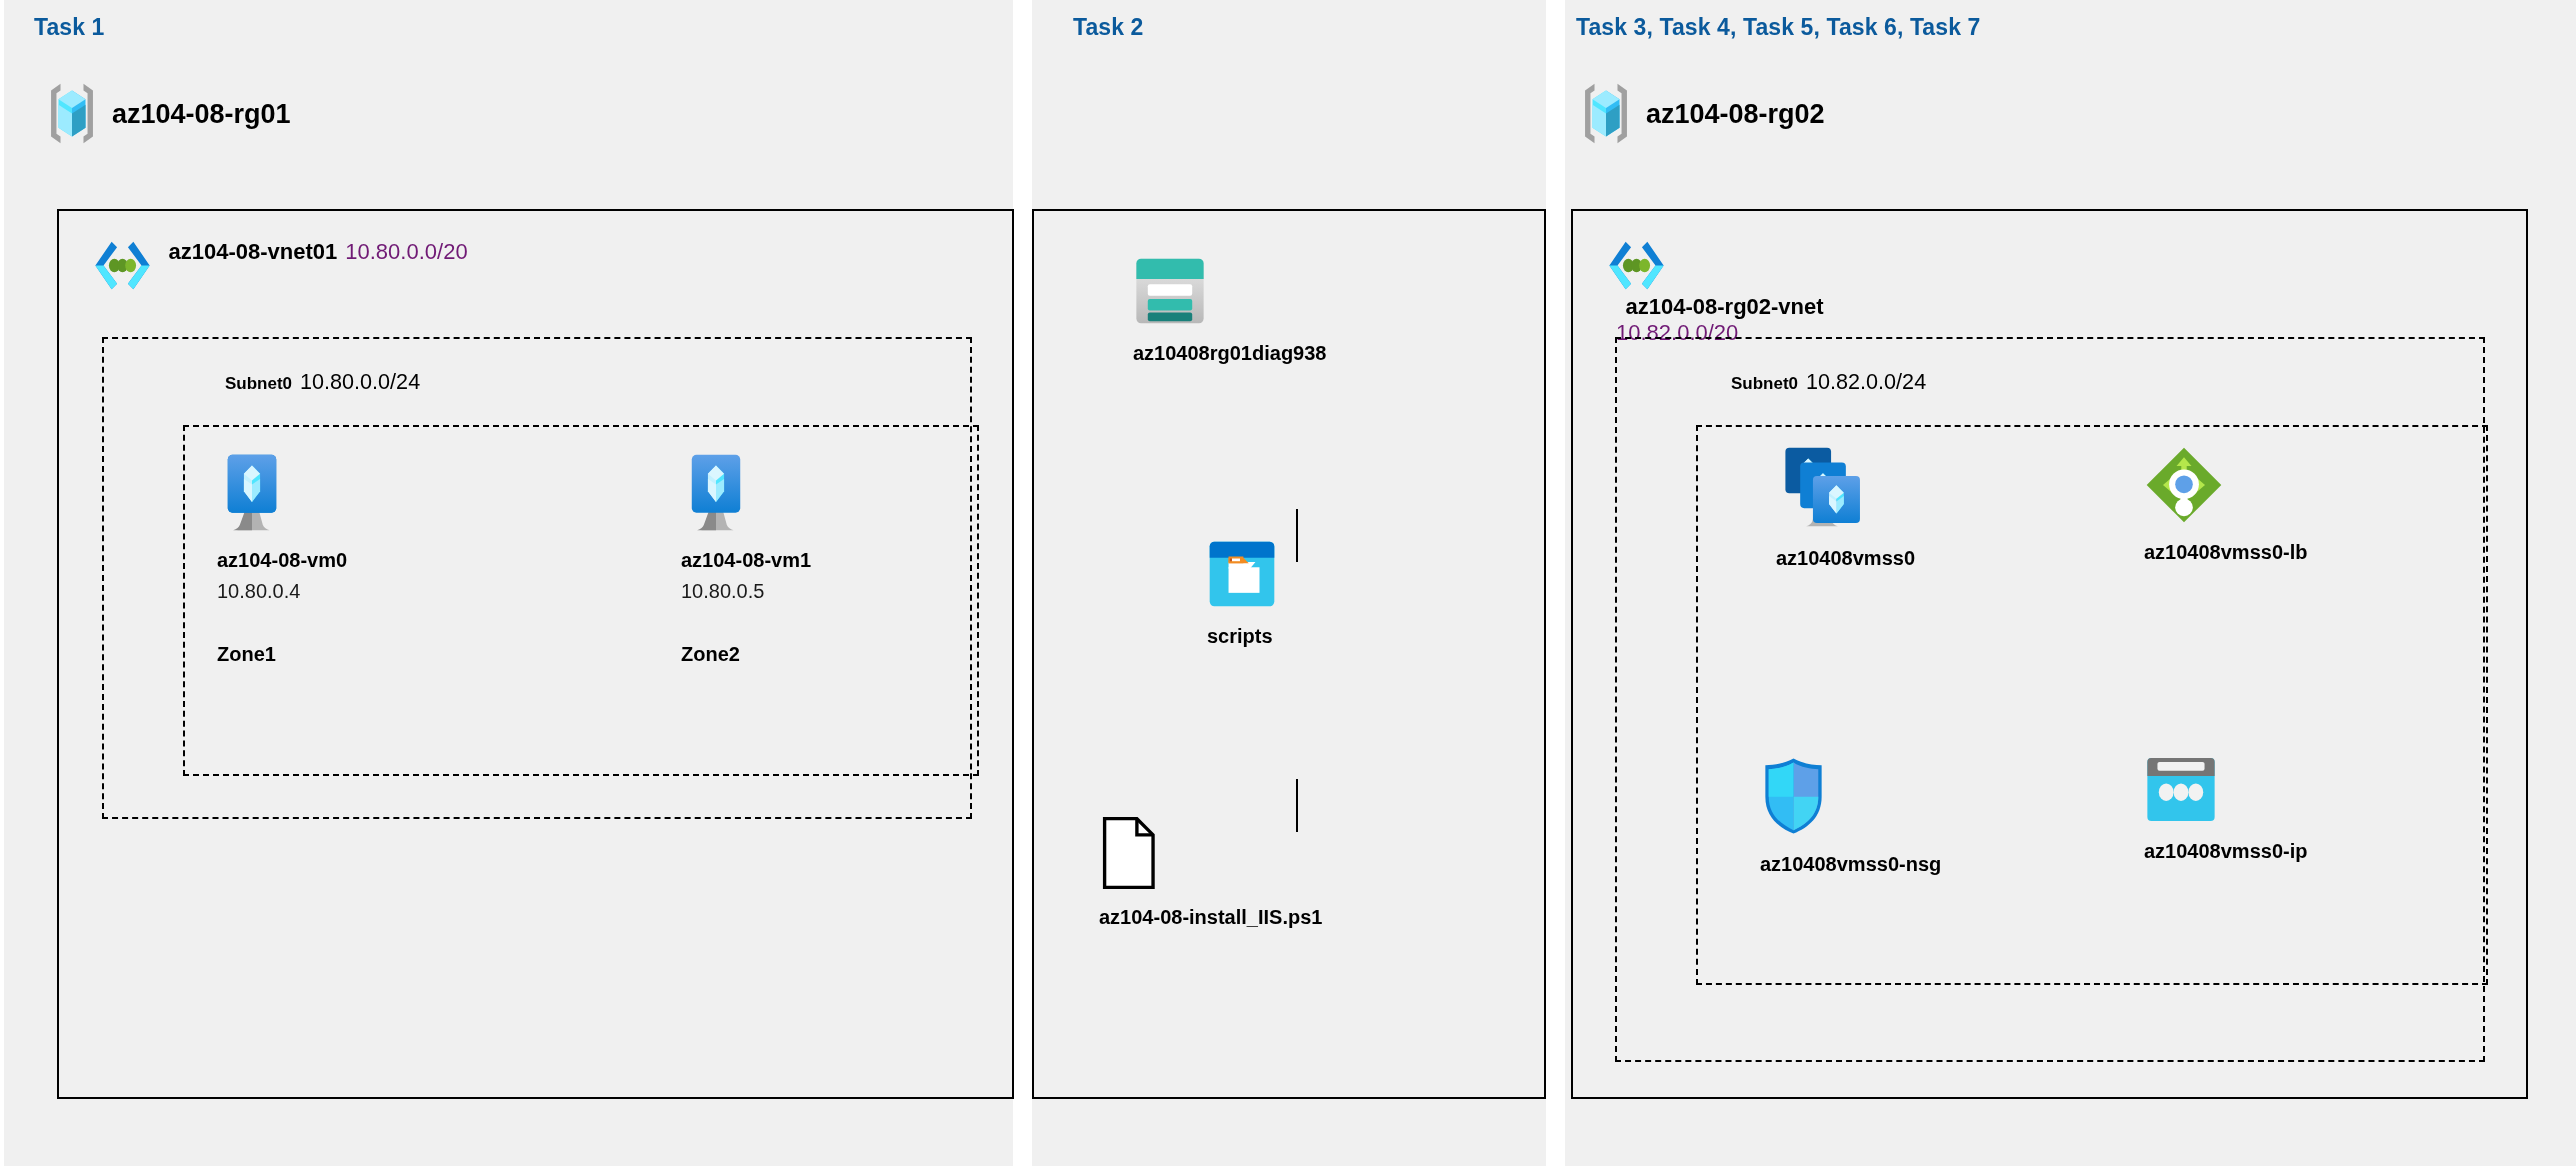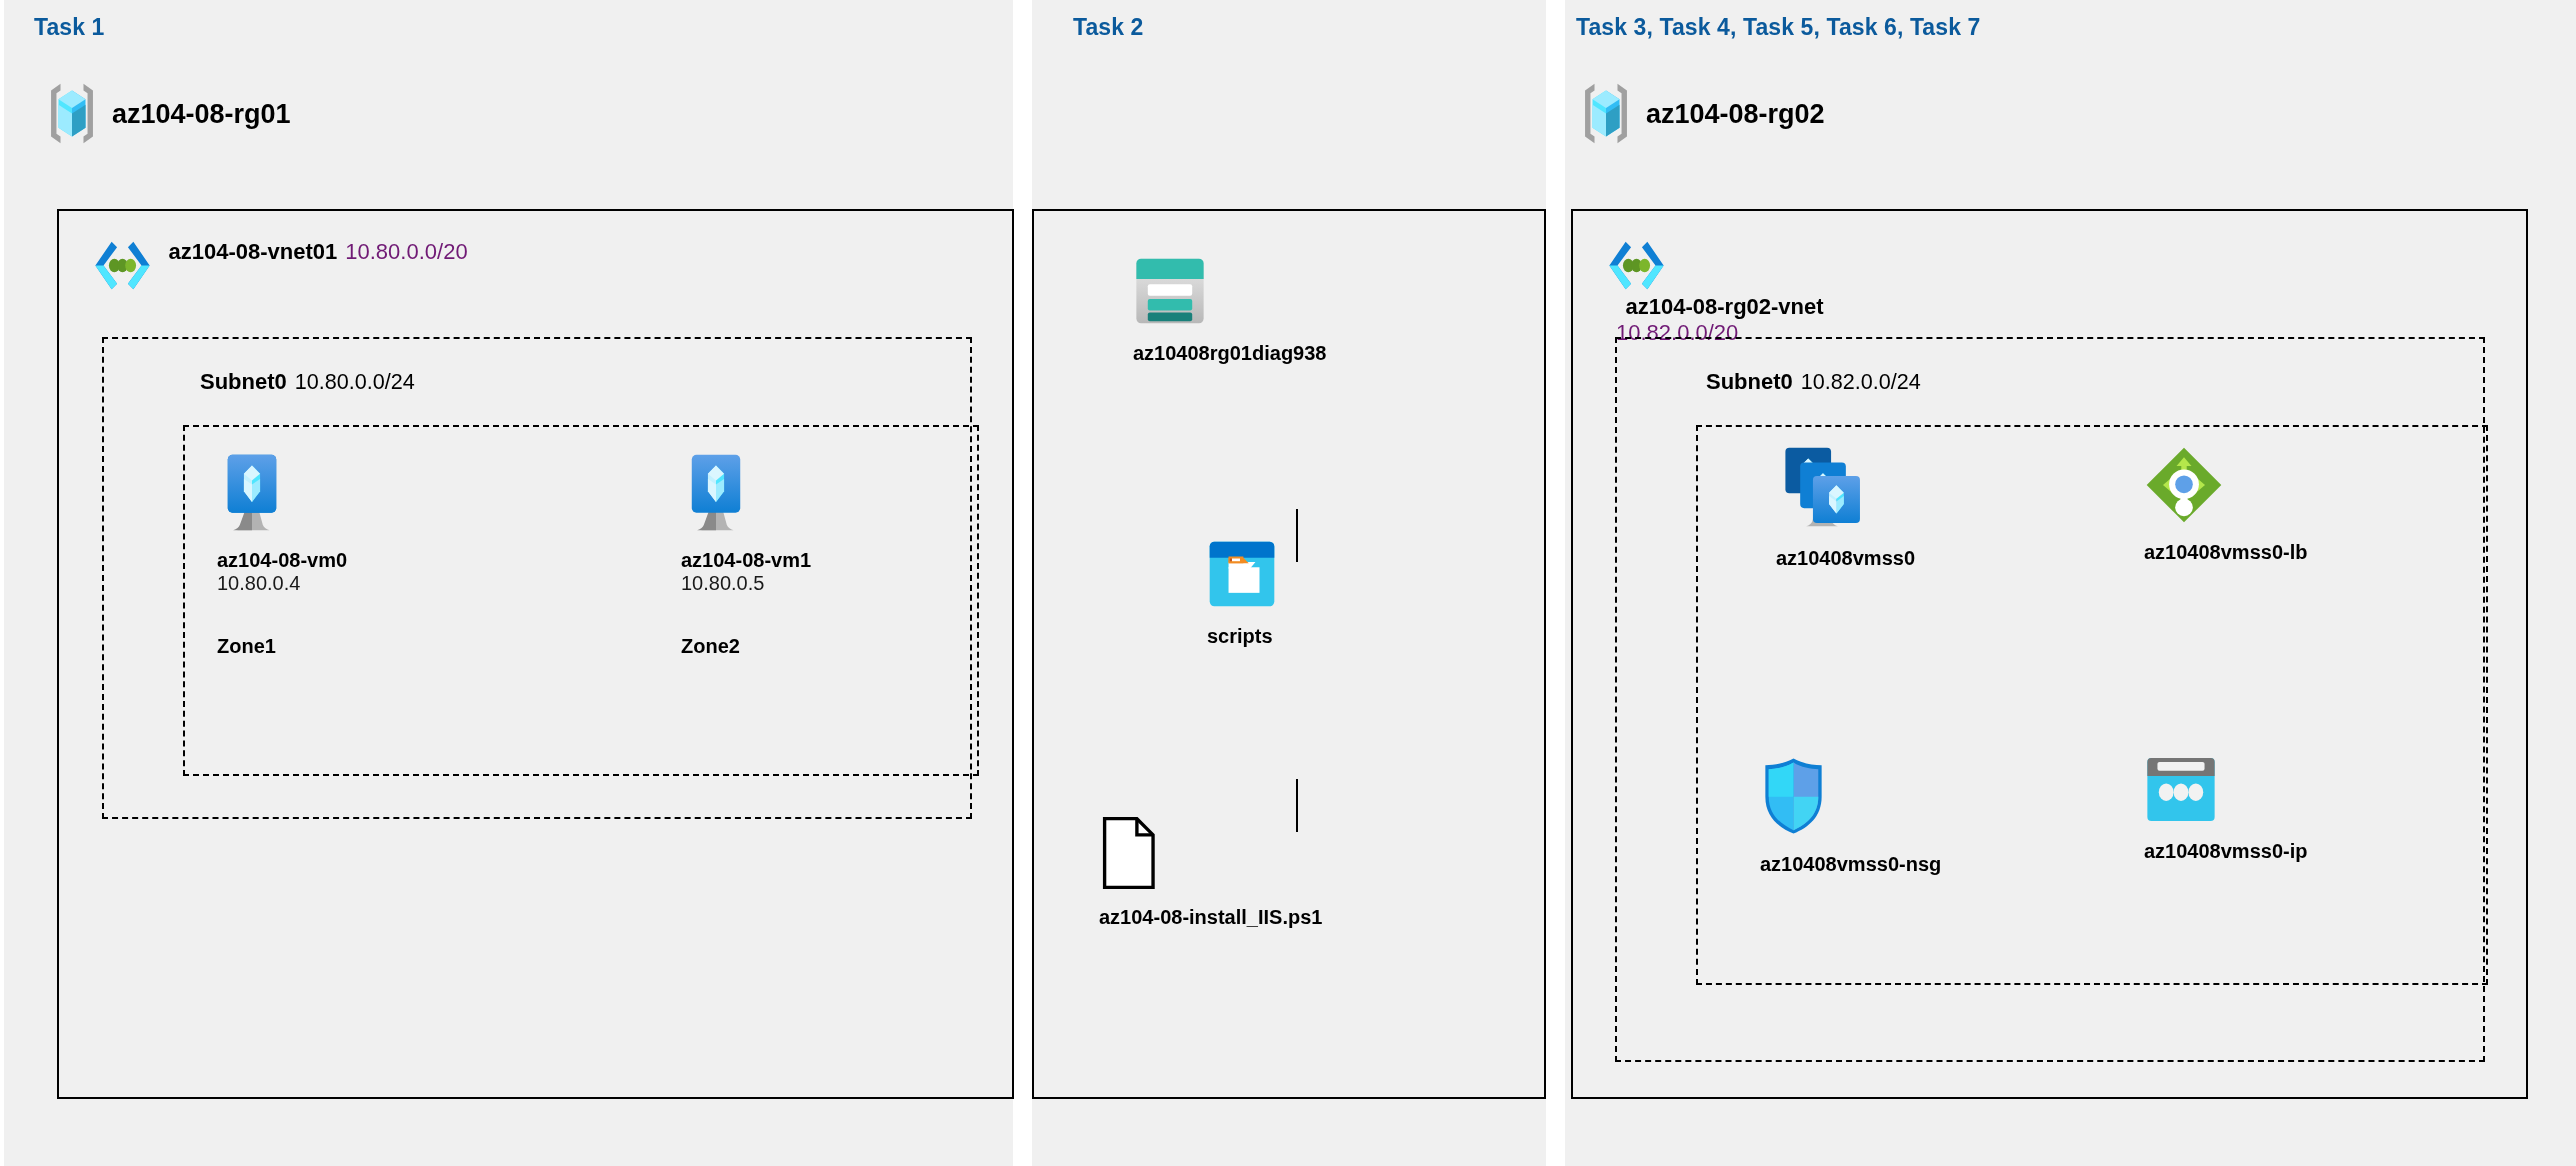--- a/index.html
+++ b/index.html
@@ -86,21 +86,21 @@
     font-weight: normal;
     color: #701a75;
     margin-left: 8px;
     white-space: nowrap;
   }
 
   
   .subnet-header { position: absolute; display: flex; align-items: baseline; white-space: nowrap; }
   #subnet0-a-header { left: 200px;  top: 369px; }
   #subnet0-b-header { left: 1706px; top: 369px; }
-  .subnet-name { font-size: 22px; font-weight: bold; color: #000; }
+  .subnet-name { font-size: 17px; font-weight: bold; color: #000; margin-left: 25px; }
   .subnet-cidr { font-size: 21.6px; font-weight: normal; color: #000000; margin-left: 8px; }
 
   
   .node {
     position: absolute;
     display: flex;
     flex-direction: column;
     align-items: flex-start;
     text-align: center;
   }
@@ -112,21 +112,21 @@
   #vm1-node      { left: 681px; top: 452px;  width: 196px; }
   #storage-node  { left: 1133px; top: 256px;  width: 324px; }
   #scripts-node  { left: 1207px; top: 539px;  width: 182px; }
   #ps1-node      { left: 1099px; top: 816px; width: 391px; }
   #vmss-node     { left: 1776px; top: 445px;  width: 324px; }
   #lb-node       { left: 2144px; top: 445px;  width: 324px; }
   #nsg-node      { left: 1760px; top: 755px; width: 351px; }
   #ip-node       { left: 2144px; top: 755px; width: 324px; }
 
   .node .icon-wrap { margin-bottom: 13.5px; }
-  .node-title + .node-sub  { }
+  .node-title + .node-sub  { margin-top: 8px; }
   .node-sub + .node-zone   { margin-top: 40px; }
 
   
   .connector {
     position: absolute;
     width: 2px;
     background: #000;
   }
   #conn-storage-scripts { left: 1296px; top: 509px;  height: 53px; }
   #conn-scripts-ps1     { left: 1296px; top: 779px; height: 53px; }

